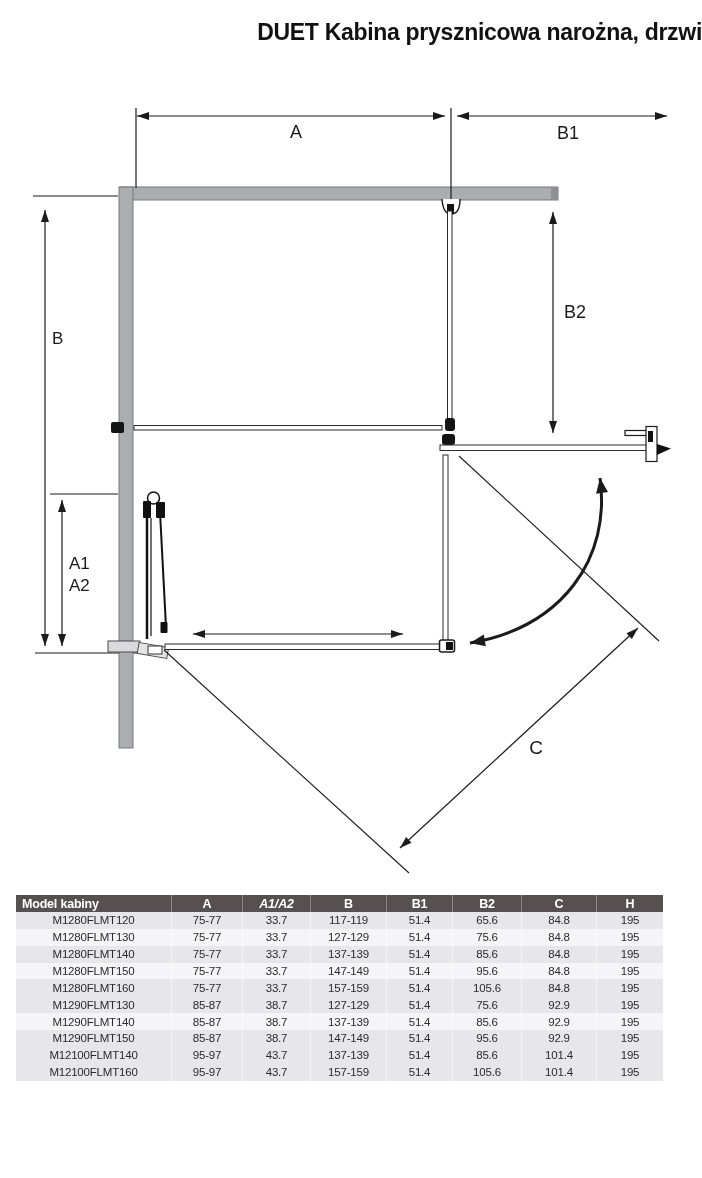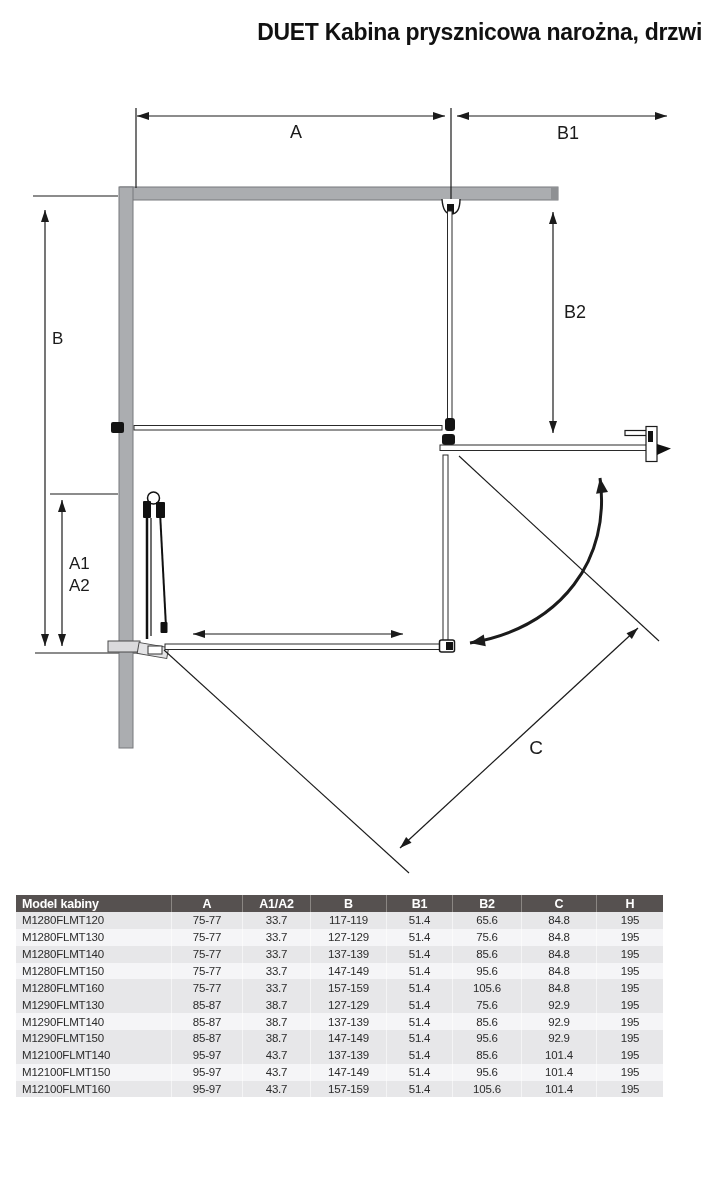--- a/index.html
+++ b/index.html
@@ -11,21 +11,21 @@
   
   #diag{position:absolute;left:0;top:0;width:702px;height:890px;}
   
   #spec{position:absolute;left:16px;top:895px;width:634px;border-collapse:collapse;
         table-layout:fixed;font-size:11.5px;letter-spacing:-.2px;color:#2b2b2b;}
   #spec th{background:var(--header-bg,#565150);color:var(--header-text,#fff);
         font-weight:bold;font-size:12.5px;height:17px;padding:0;text-align:center;
         border-left:1px solid #8a8683;}
   #spec th:first-child{text-align:left;padding-left:6px;border-left:none;}
   #spec td{height:16.87px;padding:0;text-align:center;border-left:1px solid rgba(255,255,255,.55);}
-  #spec td:first-child{text-align:left;padding-left:6px;border-left:none;}
+  #spec td:first-child{text-align:center;border-left:none;}
   #spec tr.odd td{background:var(--row-odd,#e7e7e9);}
   #spec tr.even td{background:var(--row-even,#f5f5f7);}
   text{fill:#1b1b1b;}
 </style>
 </head>
 <body>
 
 <div id="page">
 
   <div id="title">
@@ -131,21 +131,21 @@
       <line x1="400" y1="848" x2="638" y2="628" stroke-width="1.2" marker-start="url(#ah)" marker-end="url(#ah)"></line>
     </g>
     <text x="536" y="754" font-size="19" text-anchor="middle">C</text>
   </svg>
 
   <table id="spec">
     <thead>
       <tr>
         <th style="width: 149px;">Model kabiny</th>
         <th style="width: 70px;">A</th>
-        <th style="width: 67px;">A1/A2</th>
+        <th style="width: 67px; font-style: italic;">A1/A2</th>
         <th style="width: 75px;">B</th>
         <th style="width: 65px;">B1</th>
         <th style="width: 68px;">B2</th>
         <th style="width: 74px;">C</th>
         <th style="width: 66px;">H</th>
       </tr>
     </thead>
     <tbody>
         <tr class="odd">
           <td>M1280FLMT120</td>
@@ -230,30 +230,20 @@
         <tr class="odd">
           <td>M12100FLMT140</td>
           <td>95-97</td>
           <td>43.7</td>
           <td>137-139</td>
           <td>51.4</td>
           <td>85.6</td>
           <td>101.4</td>
           <td>195</td>
         </tr>
-        <tr class="even">
-          <td>M12100FLMT150</td>
-          <td>95-97</td>
-          <td>43.7</td>
-          <td>147-149</td>
-          <td>51.4</td>
-          <td>95.6</td>
-          <td>101.4</td>
-          <td>195</td>
-        </tr>
         <tr class="odd">
           <td>M12100FLMT160</td>
           <td>95-97</td>
           <td>43.7</td>
           <td>157-159</td>
           <td>51.4</td>
           <td>105.6</td>
           <td>101.4</td>
           <td>195</td>
         </tr>

